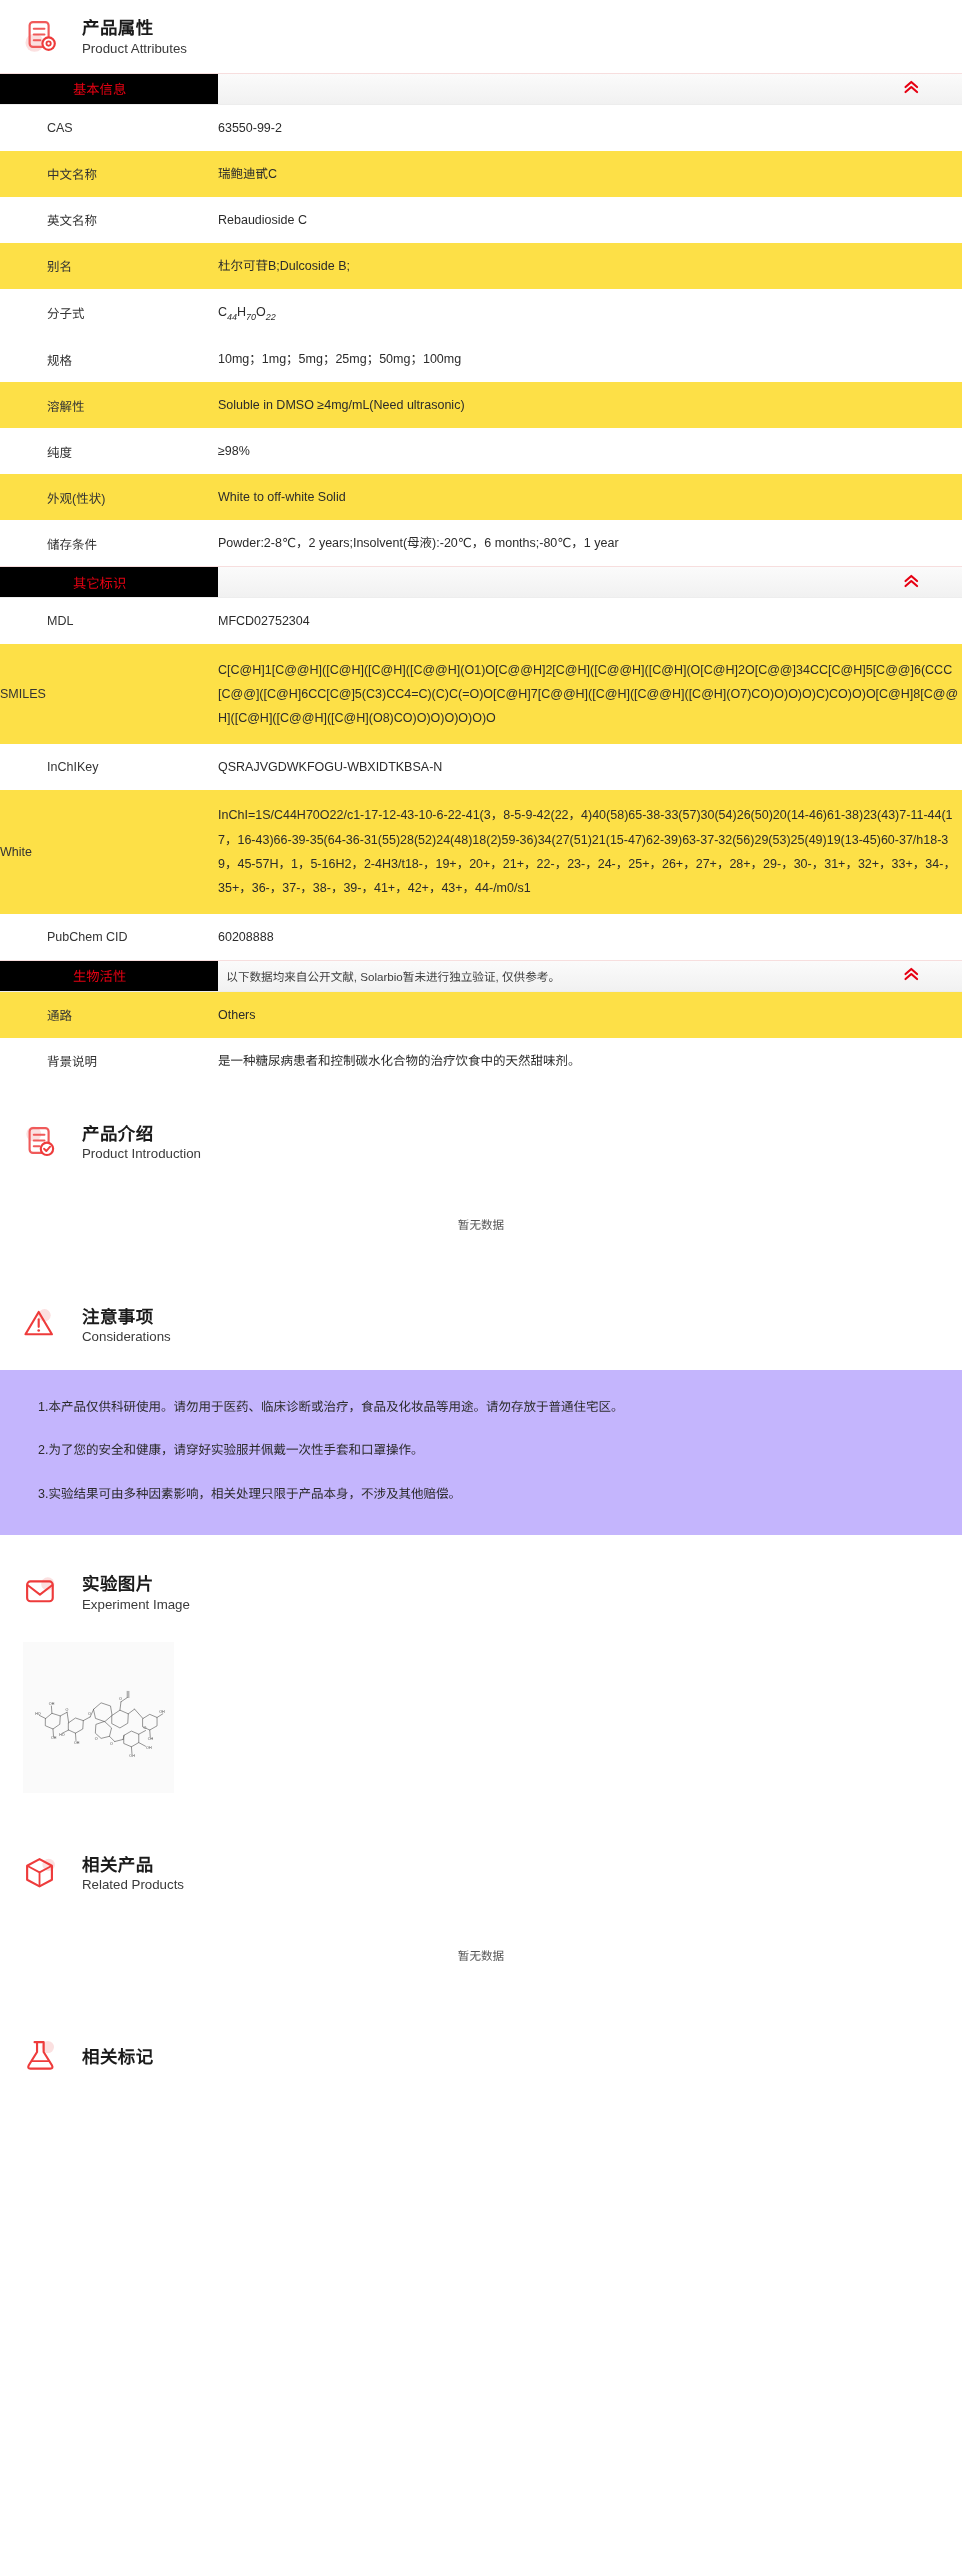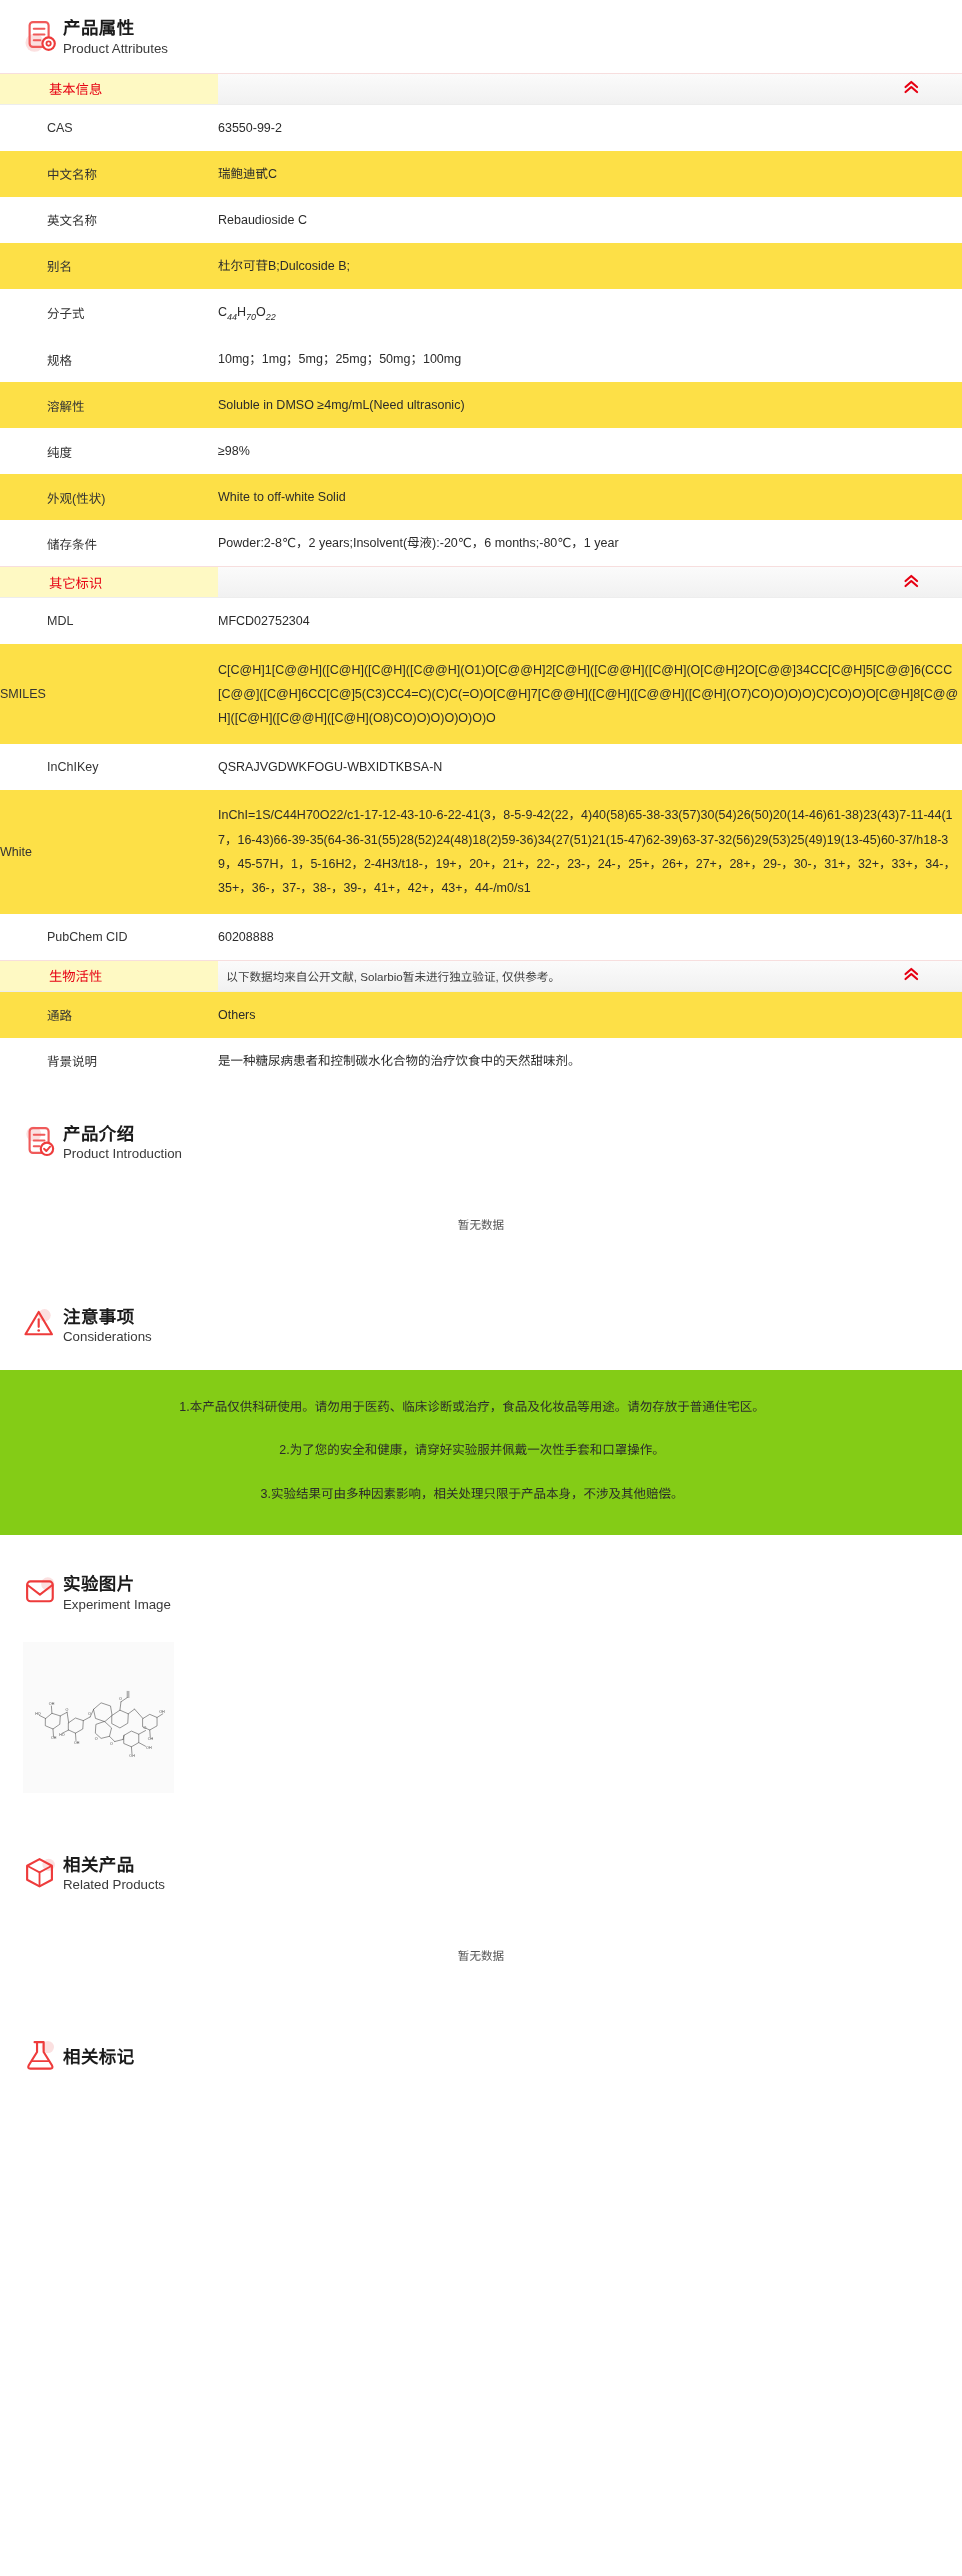--- a/index.html
+++ b/index.html
@@ -11,21 +11,21 @@
     color: #333;
   }
   body { width: 962px; }
 
   .page { width: 962px; padding: 0 0 33px 0; }
 
   
   .sec-title {
     display: flex;
     align-items: center;
-    gap: 2px;
+    gap: 21px;
     padding: 18.3px 0 16.6px 23px;
   }
   .sec-title .ico {
     width: 38px; height: 38px;
     flex: 0 0 38px;
     position: relative;
   }
   .sec-title .txt { display: flex; flex-direction: column; justify-content: center; line-height: 1.18; }
   .sec-title .cn {
     font-size: 17.5px; font-weight: bold; color: #1b1b1b; letter-spacing: 0.4px;
@@ -40,25 +40,25 @@
 
   .grp-row td { padding: 0; }
   .grp {
     display: flex; align-items: stretch; width: 962px;
     border-top: 0.8px solid #f7dede;
     border-bottom: 0.8px solid #ededed;
     height: 32px;
   }
   .grp .grp-label {
     width: 218px; flex: 0 0 218px;
-    background: #fef9c3;
+    background: #000000;
     color: #e60012;
     font-size: 13.3px;
     display: flex; align-items: center;
-    padding-left: 49px;
+    padding-left: 73px;
   }
   .grp .grp-body {
     flex: 1 1 auto;
     background: linear-gradient(to bottom, #fbfbfb 0%, #f1f1f1 100%);
     display: flex; align-items: center; justify-content: space-between;
     padding-right: 42px;
     font-size: 11.6px; color: #3d3d3d;
   }
   .grp .grp-note { padding-left: 8.3px; }
   .chev {
@@ -77,24 +77,23 @@
   .row.tall td { padding: 13.3px 0; }
   sub { font-size: .72em; font-style: italic; }
 
   
   .empty {
     text-align: center; color: #555; font-size: 11.6px; padding: 38px 0 48px 0;
   }
 
   
   .notes {
-    background: #84cc16;
+    background: #c4b5fd;
     margin: 8.3px 0 0 0;
     padding: 25px 56px 28px 38px;
-    text-align: center;
   }
   .notes p { margin: 0 0 18.3px 0; font-size: 12.5px; line-height: 2.0; color: #2b2b2b; }
   .notes p:last-child { margin-bottom: 0; }
 
   
   .img-wrap { padding: 13.3px 0 21.6px 23px; }
   .img-box {
     width: 151px; height: 151px;
     background: #fafafa;
     display: flex; align-items: center; justify-content: center;

